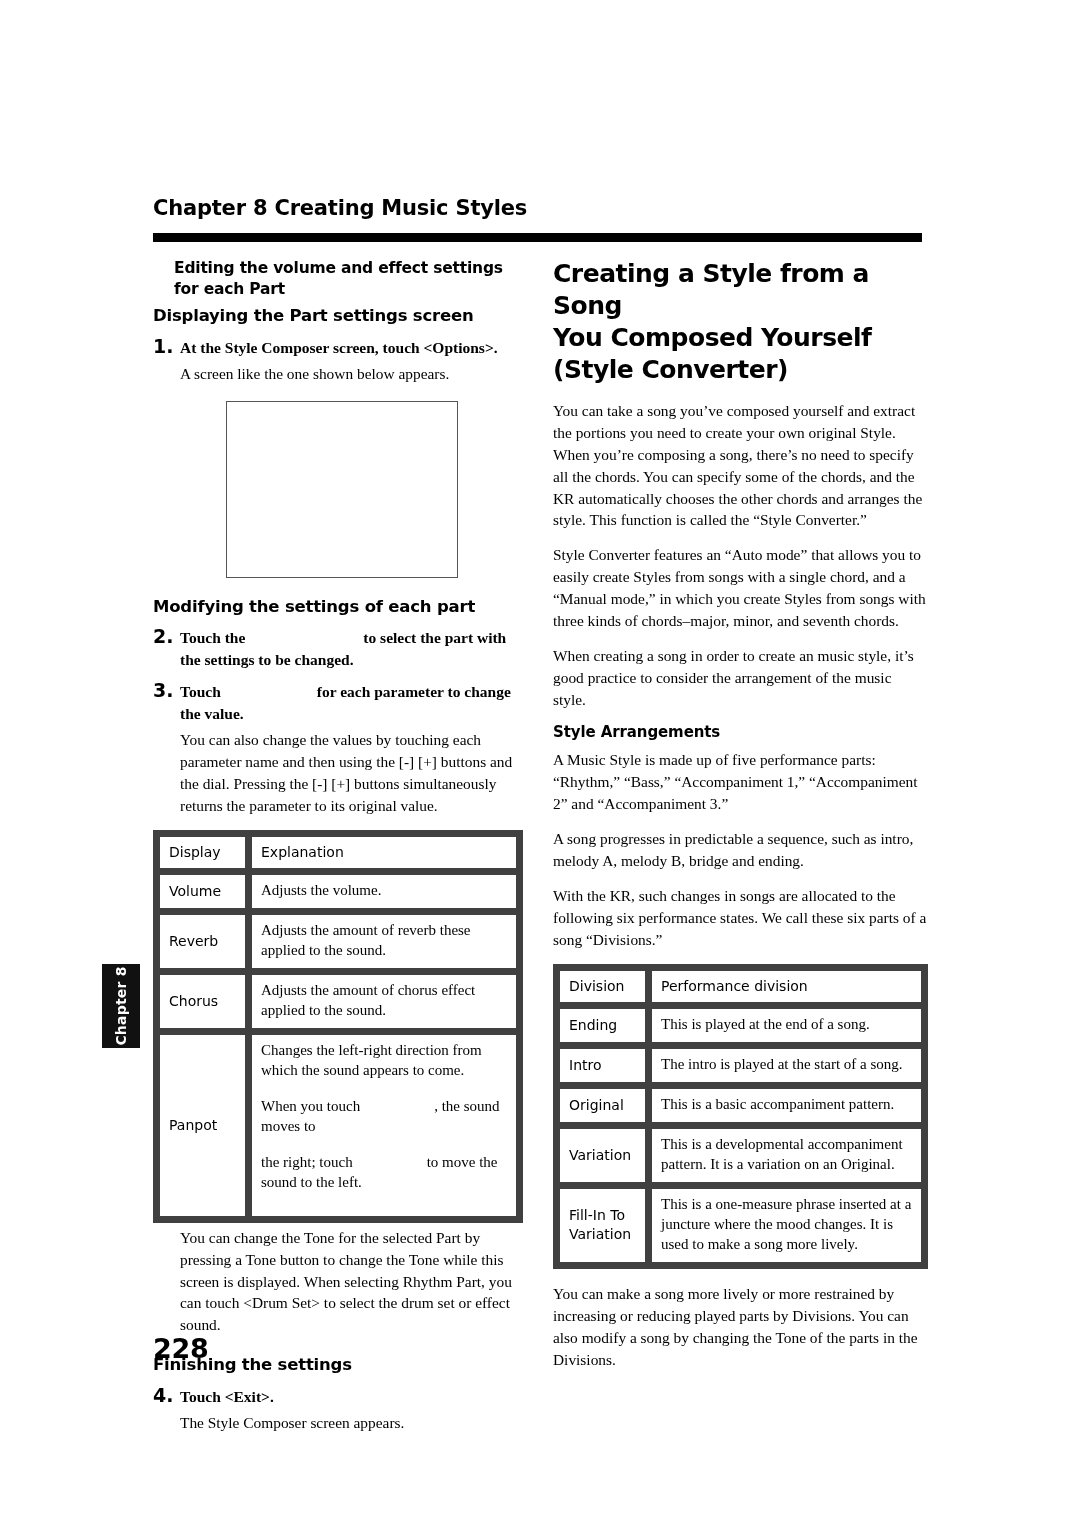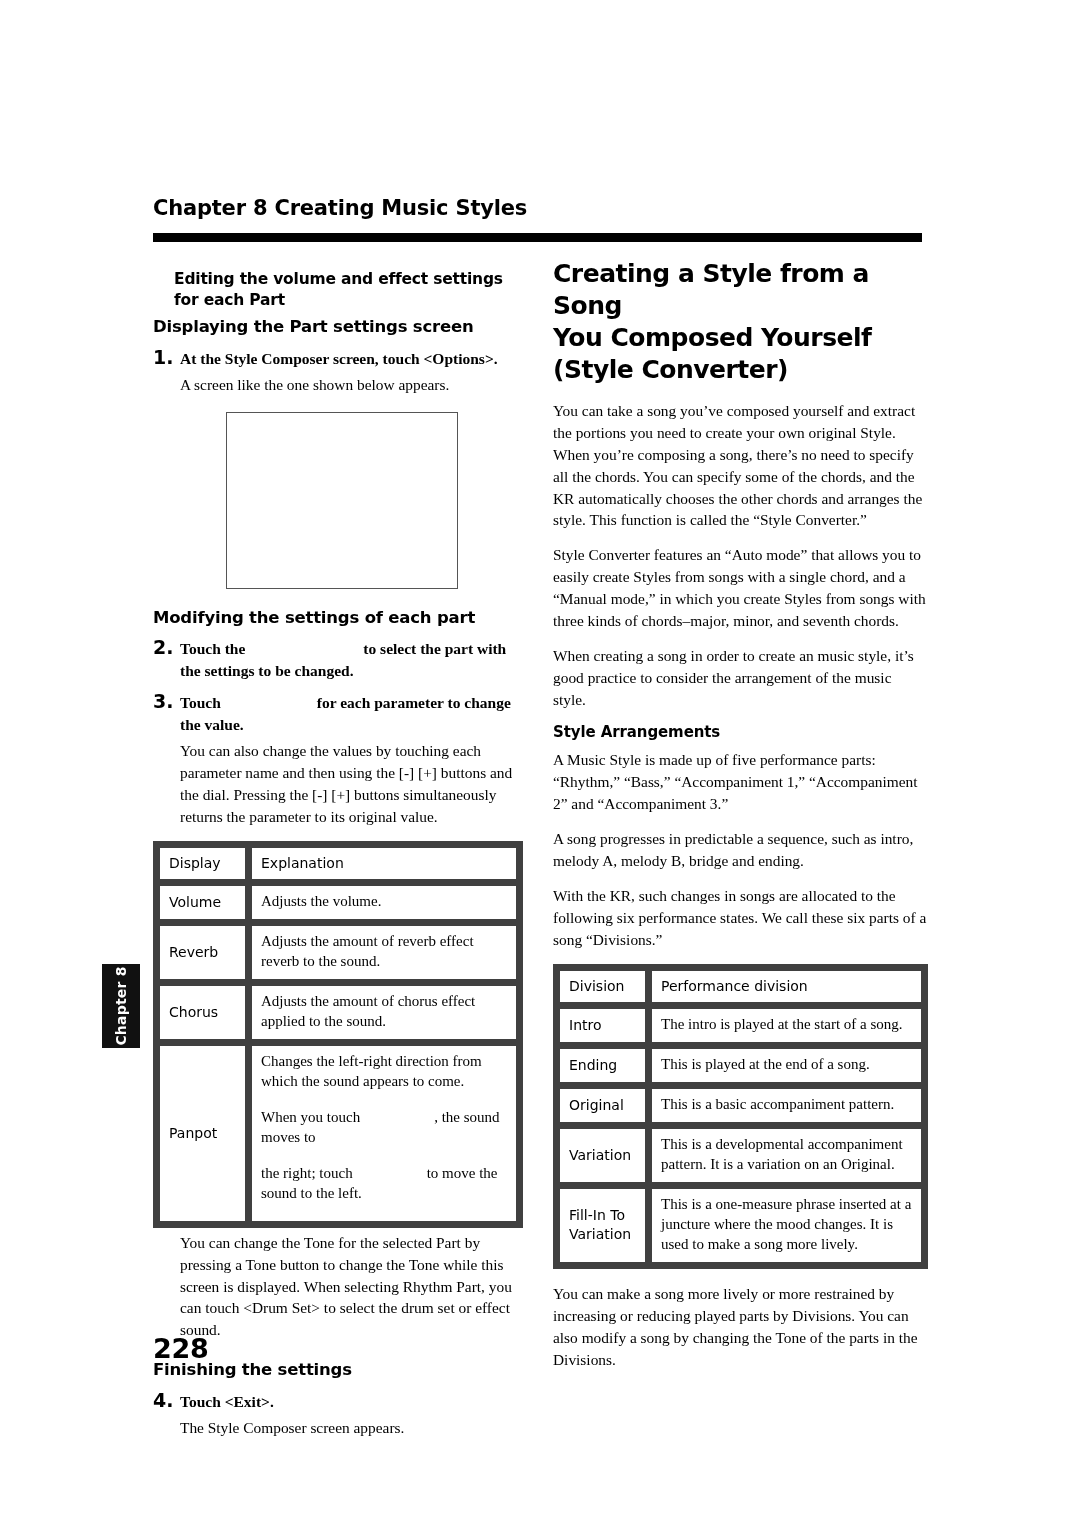--- a/index.html
+++ b/index.html
@@ -79,21 +79,21 @@
 
   
   h2.sec-head {
     margin: 0 0 6px 0;
     font-family: "DejaVu Sans", sans-serif;
     font-weight: bold;
     font-size: 15.5px;
     line-height: 1.33;
     letter-spacing: -0.2px;
   }
-  h2.sec-head.indent { margin-left: 21px; margin-top: 11px; }
+  h2.sec-head.indent { margin-left: 21px; }
 
   h1.big-head {
     margin: 0 0 14px 0;
     font-family: "DejaVu Sans", sans-serif;
     font-weight: bold;
     font-size: 25px;
     line-height: 1.28;
     letter-spacing: -0.5px;
   }
   h1.big-head .ln { display: block; }
@@ -186,21 +186,21 @@
   }
   table.doc td.val {
     font-family: "Liberation Serif", serif;
     font-size: 15px;
     line-height: 1.33;
   }
   .tbl-left col.c1 { width: 92px; }
   .tbl-right col.c1 { width: 92px; }
 
   .panpot-val p { margin: 0 0 16px 0; }
-  .panpot-val p:last-child { margin-bottom: 10px; }
+  .panpot-val p:last-child { margin-bottom: 16px; }
 
   
   .page-num {
     position: absolute;
     left: 153px;
     top: 1333px;
     font-family: "DejaVu Sans", sans-serif;
     font-weight: bold;
     font-size: 27px;
     letter-spacing: -0.3px;
@@ -258,21 +258,21 @@
         <tr class="head-row">
           <th>Display</th>
           <th>Explanation</th>
         </tr>
         <tr>
           <td class="key">Volume</td>
           <td class="val">Adjusts the volume.</td>
         </tr>
         <tr>
           <td class="key">Reverb</td>
-          <td class="val">Adjusts the amount of reverb effect reverb to the sound.</td>
+          <td class="val">Adjusts the amount of reverb these applied to the sound.</td>
         </tr>
         <tr>
           <td class="key">Chorus</td>
           <td class="val">Adjusts the amount of chorus effect applied to the sound.</td>
         </tr>
         <tr>
           <td class="key">Panpot</td>
           <td class="val panpot-val">
             <p>Changes the left-right direction from which the sound appears to come.</p>
             <p><span>When you touch</span><span class="gap-img tiny"></span><span>, the sound moves to</span></p>
@@ -316,28 +316,28 @@
       <colgroup>
           <col class="c1">
           <col>
         </colgroup>
       <tbody>
         <tr class="head-row">
           <th>Division</th>
           <th>Performance division</th>
         </tr>
         <tr>
+          <td class="key">Ending</td>
+          <td class="val">This is played at the end of a song.</td>
+        </tr>
+        <tr>
           <td class="key">Intro</td>
           <td class="val">The intro is played at the start of a song.</td>
         </tr>
         <tr>
-          <td class="key">Ending</td>
-          <td class="val">This is played at the end of a song.</td>
-        </tr>
-        <tr>
           <td class="key">Original</td>
           <td class="val">This is a basic accompaniment pattern.</td>
         </tr>
         <tr>
           <td class="key">Variation</td>
           <td class="val">This is a developmental accompaniment pattern. It is a variation on an Original.</td>
         </tr>
         <tr>
           <td class="key">Fill-In To Variation</td>
           <td class="val">This is a one-measure phrase inserted at a juncture where the mood changes. It is used to make a song more lively.</td>

